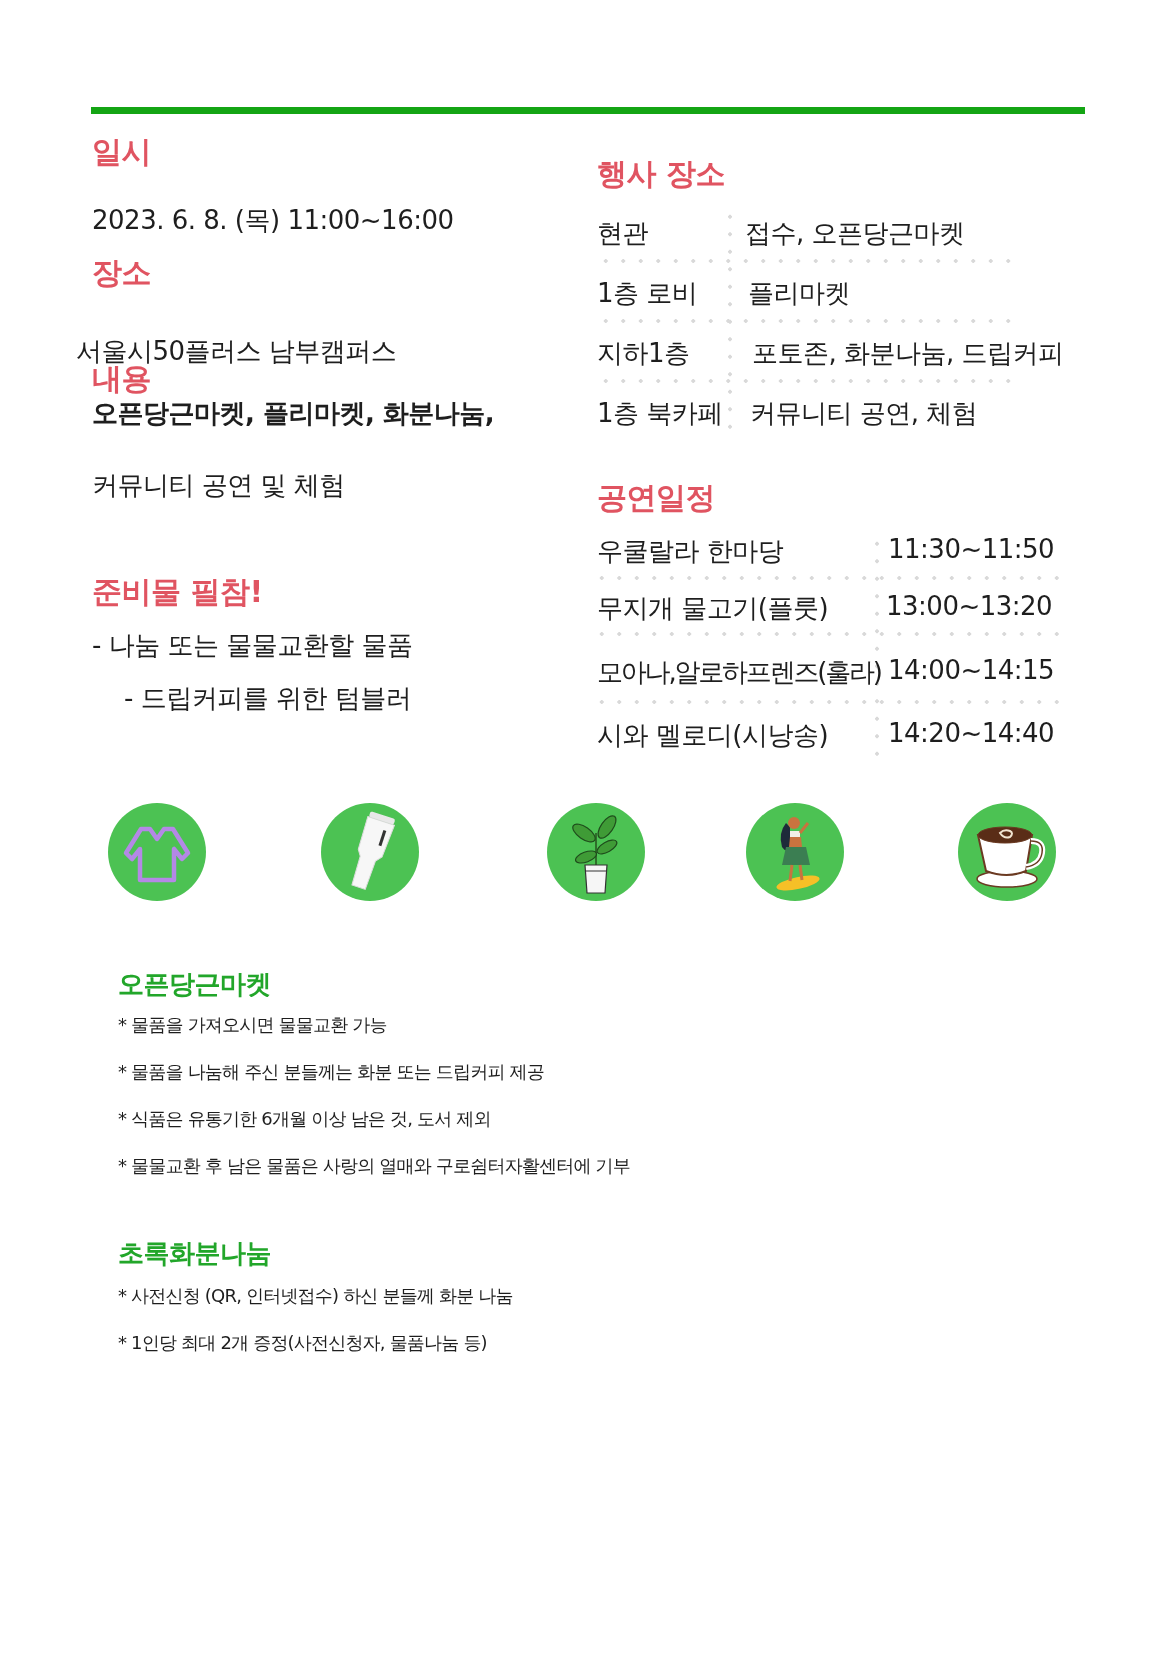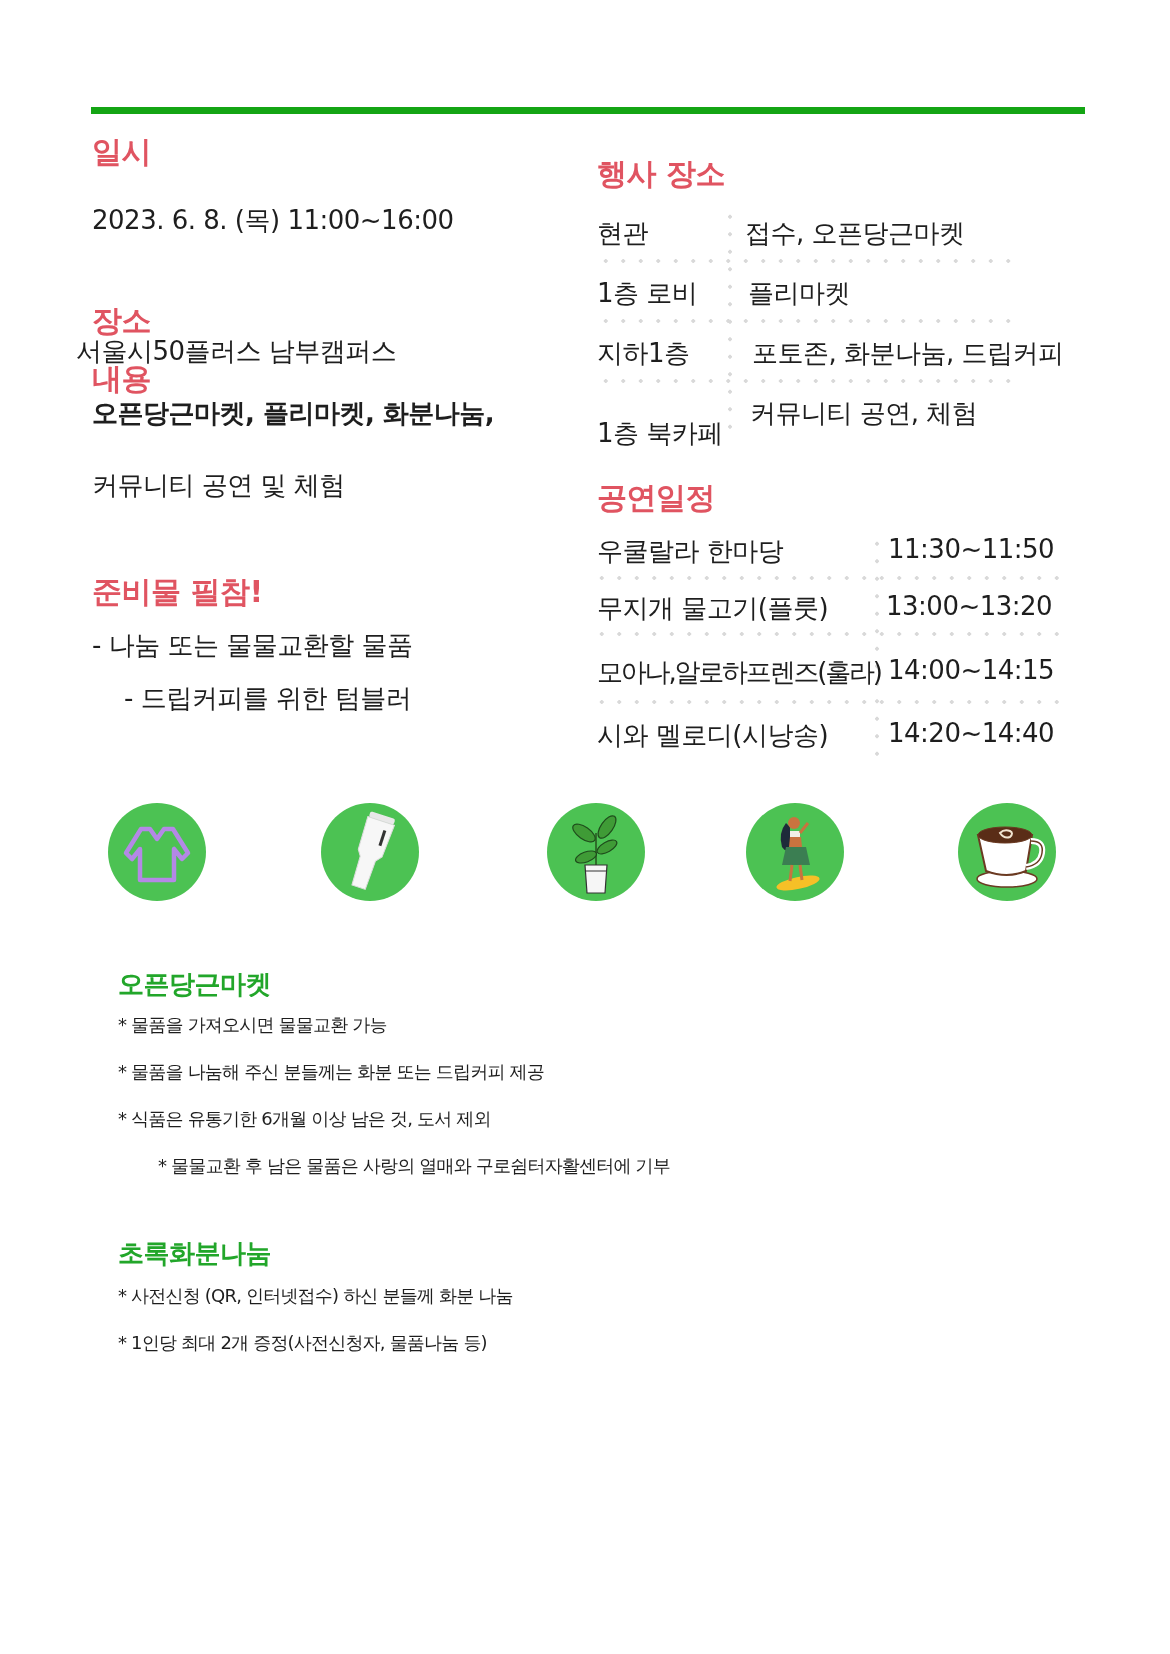--- a/index.html
+++ b/index.html
@@ -38,21 +38,21 @@
     }
     .icon-circle svg { position: absolute; left: 0; top: 0; width: 98px; height: 98px; }
   </style>
 </head>
 <body>
 
 <div class="topbar"></div>
 
 <div class="abs h-red" style="left:92px; top:132px;">일시</div>
 <div class="abs body-txt" style="left:92px; top:203px;">2023. 6. 8. (목) 11:00~16:00</div>
-<div class="abs h-red" style="left:92px; top:253px;margin-top:48px;">장소</div>
+<div class="abs h-red" style="left:92px; top:253px;">장소</div>
 <div class="abs body-txt" style="left:76px; top:310px;margin-top:24px;">서울시50플러스 남부캠퍼스</div>
 <div class="abs h-red" style="left:92px; top:359px;">내용</div>
 <div class="abs body-txt" style="left:92px; top:396px;font-weight:bold;">오픈당근마켓, 플리마켓, 화분나눔,</div>
 <div class="abs body-txt" style="left:92px; top:468px;">커뮤니티 공연 및 체험</div>
 
 <div class="abs h-red" style="left:92px; top:572px;">준비물 필참!</div>
 <div class="abs body-txt" style="left:92px; top:628px;">- 나눔 또는 물물교환할 물품</div>
 <div class="abs body-txt" style="left:92px; top:681px;margin-left:32px;">- 드립커피를 위한 텀블러</div>
 
 <div class="abs h-red" style="left:597px; top:154px;">행사 장소</div>
@@ -64,21 +64,21 @@
 
   <div class="cell" style="left:597px; top:216px;">현관</div>
   <div class="cell" style="left:745px; top:216px;">접수, 오픈당근마켓</div>
 
   <div class="cell" style="left:597px; top:276px;">1층 로비</div>
   <div class="cell" style="left:748px; top:276px;">플리마켓</div>
 
   <div class="cell" style="left:597px; top:336px;">지하1층</div>
   <div class="cell" style="left:752px; top:336px;">포토존, 화분나눔, 드립커피</div>
 
-  <div class="cell" style="left:597px; top:416px;">1층 북카페</div>
+  <div class="cell" style="left:597px; top:396px;">1층 북카페</div>
   <div class="cell" style="left:750px; top:396px;">커뮤니티 공연, 체험</div>
 </div>
 
 <div class="abs h-red" style="left:597px; top:478px;">공연일정</div>
 <div>
   <div class="dot-v" style="left:875px; top:535px; height:225px;"></div>
   <div class="dot-h" style="left:593px; top:576px; width:470px;"></div>
   <div class="dot-h" style="left:593px; top:632px; width:470px;"></div>
   <div class="dot-h" style="left:593px; top:700px; width:470px;"></div>
 
@@ -145,17 +145,17 @@
     <path d="M73 38 Q86 38 84 50 Q82 62 68 64" fill="none" stroke="#6b3a22" stroke-width="1.5"></path>
     <ellipse cx="47" cy="32" rx="27" ry="8" fill="#5a2d17" stroke="#6b3a22" stroke-width="1"></ellipse>
     <path d="M42 30 Q46 26 52 28 Q56 30 52 34 Q46 36 42 30 Z" fill="none" stroke="#f1e3d0" stroke-width="2"></path>
   </svg>
 </div>
 
 <div class="abs h-green" style="left:118px; top:967px;">오픈당근마켓</div>
 <div class="abs note" style="left:118px; top:1013px;">* 물품을 가져오시면 물물교환 가능</div>
 <div class="abs note" style="left:118px; top:1060px;">* 물품을 나눔해 주신 분들께는 화분 또는 드립커피 제공</div>
 <div class="abs note" style="left:118px; top:1107px;">* 식품은 유통기한 6개월 이상 남은 것, 도서 제외</div>
-<div class="abs note" style="left:118px; top:1154px;margin-left:40px;">* 물물교환 후 남은 물품은 사랑의 열매와 구로쉼터자활센터에 기부</div>
+<div class="abs note" style="left:118px; top:1154px;">* 물물교환 후 남은 물품은 사랑의 열매와 구로쉼터자활센터에 기부</div>
 
 <div class="abs h-green" style="left:118px; top:1236px;">초록화분나눔</div>
 <div class="abs note" style="left:118px; top:1284px;">* 사전신청 (QR, 인터넷접수) 하신 분들께  화분 나눔</div>
 <div class="abs note" style="left:118px; top:1331px;">* 1인당 최대 2개 증정(사전신청자, 물품나눔 등)</div>
 
 </body></html>

